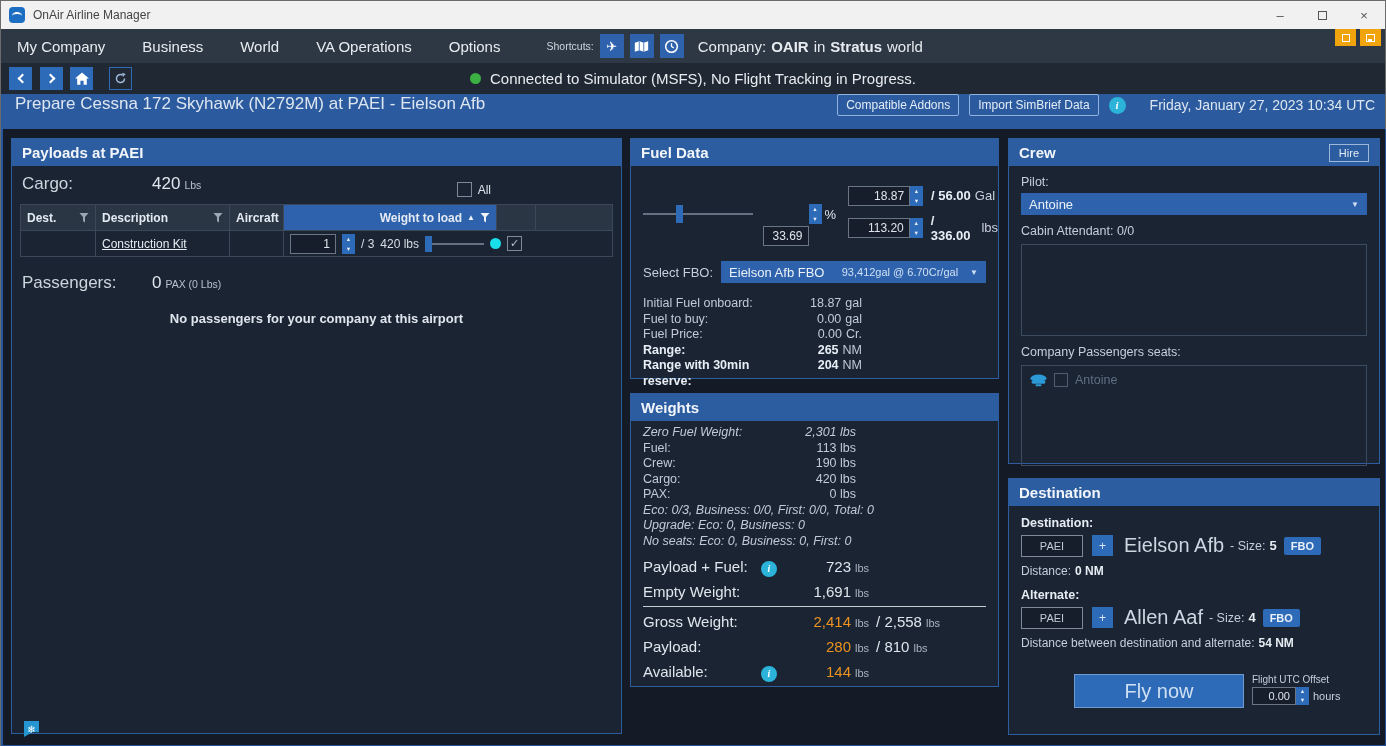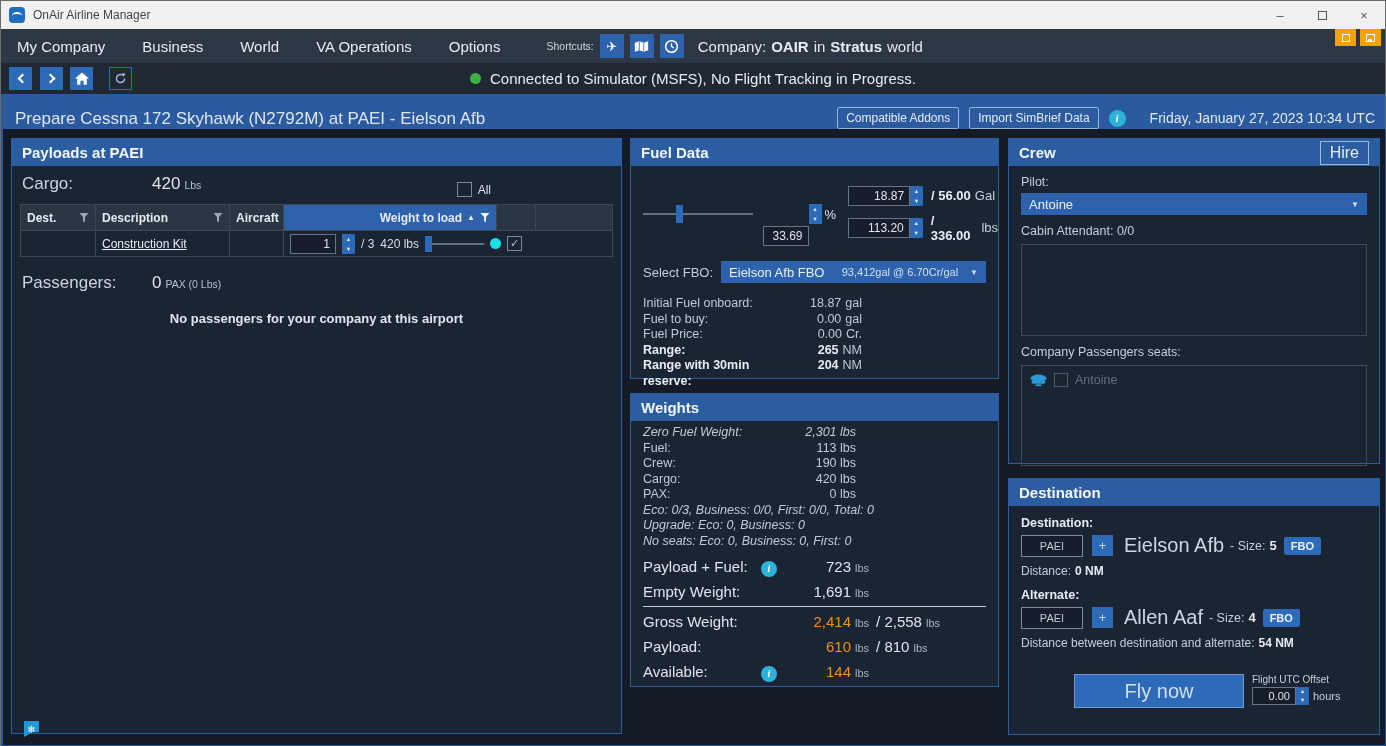--- a/index.html
+++ b/index.html
@@ -36,21 +36,21 @@
   .nav-btn.home { margin-left:7px; }
   .nav-btn.refresh { margin-left:16px; background:transparent; border:1px solid #2d6ab8; }
   .chev { width:7px; height:7px; border-left:2.5px solid #fff; border-bottom:2.5px solid #fff; display:inline-block; }
   .chev.back { transform:rotate(45deg); margin-left:3px; }
   .chev.fwd { transform:rotate(-135deg); margin-right:3px; }
   .status-group { position:absolute; left:50%; transform:translateX(-50%); display:flex; align-items:center; gap:9px; }
   .status-dot { width:11px; height:11px; border-radius:50%; background:#3cb043; }
   .status-text { font-size:15px; color:#e8ecf0; }
 
   
-  .pageheader { height:35px; background:#2b5b9e; display:flex; align-items:flex-end; color:#dde6f0; }
+  .pageheader { height:35px; background:#2b5b9e; display:flex; align-items:flex-start; color:#dde6f0; }
   .pageheader .ptitle { margin-left:14px; font-size:17px; }
   .ph-right { margin-left:auto; display:flex; align-items:center; margin-right:10px; gap:10px; }
   .ph-btn { background:transparent; border:1px solid #8fb3dd; color:#e4ecf6; font-size:12px; padding:3px 8px; border-radius:2px; cursor:pointer; }
   .info-icon { width:17px; height:17px; border-radius:50%; background:#2bb3d9; color:#fff; font-size:11px; font-weight:bold; font-style:italic; font-family:"Liberation Serif", serif; display:inline-flex; align-items:center; justify-content:center; }
   .ph-date { font-size:14px; margin-left:14px; }
 
   
   .content { position:absolute; top:128px; left:0; width:1386px; height:618px; background:#141b26; border:2px solid #24579f; border-top:none; }
   .panel { position:absolute; background:#1a2433; border:1px solid #2e5d9e; }
   .panel-header { height:27px; background:#2c5da1; display:flex; align-items:center; padding:0 10px; font-size:15px; font-weight:bold; color:#f2f6fa; }
@@ -126,21 +126,21 @@
   .wb-ico .info-icon { width:16px; height:16px; font-size:10px; }
   .wb-num { width:62px; text-align:right; }
   .wb-num.orange { color:#ea9220; }
   .wb-unit { font-size:11px; color:#aab4c0; margin-left:4px; }
   .wb-max { margin-left:7px; }
   .w-sep { border-bottom:1px solid #c7cdd4; margin:1px 0 3px 0; }
   #validate { position:absolute; left:696px; top:570px; width:231px; height:33px; background:#3a4450; border:none; color:#828d9c; font-size:16px; cursor:default; }
 
   
   #crew { left:1005px; top:9px; width:372px; height:326px; }
-  .hire-btn { margin-left:auto; background:transparent; border:1px solid #9db8d8; color:#e4ecf6; font-size:16px; padding:2px 9px; cursor:pointer; }
+  .hire-btn { margin-left:auto; background:transparent; border:1px solid #9db8d8; color:#e4ecf6; font-size:11px; padding:2px 9px; cursor:pointer; }
   .crew-body { padding:0 12px; }
   .small-label { font-size:12.5px; color:#c6cedb; margin-top:9px; }
   .crew-select { height:22px; margin-top:4px; background:#2e62ad; display:flex; align-items:center; padding:0 8px; cursor:pointer; }
   .crew-select span:first-child { font-size:13px; color:#eaf1f8; }
   .crew-select .dd-arrow { margin-left:auto; }
   .inner-box { margin-top:6px; border:1px solid #3c4c60; background:transparent; }
   .cabin-box { height:92px; }
   .seats-box { height:101px; padding:7px 8px; }
   .seat-row { display:flex; align-items:center; gap:7px; }
   .seat-cb { width:14px; height:14px; border:1px solid #4d5c6e; }
@@ -453,21 +453,21 @@
           <span class="wb-label">Gross Weight:</span>
           <span class="wb-ico"></span>
           <span class="wb-num orange">2,414</span>
           <span class="wb-unit">lbs</span>
           <span class="wb-max">/ 2,558</span>
           <span class="wb-unit">lbs</span>
         </div>
         <div class="wb-row">
           <span class="wb-label">Payload:</span>
           <span class="wb-ico"></span>
-          <span class="wb-num orange">610</span>
+          <span class="wb-num orange">280</span>
           <span class="wb-unit">lbs</span>
           <span class="wb-max">/ 810</span>
           <span class="wb-unit">lbs</span>
         </div>
         <div class="wb-row">
           <span class="wb-label">Available:</span>
           <span class="wb-ico">
               <span class="info-icon">i</span>
             </span>
           <span class="wb-num orange">144</span>

